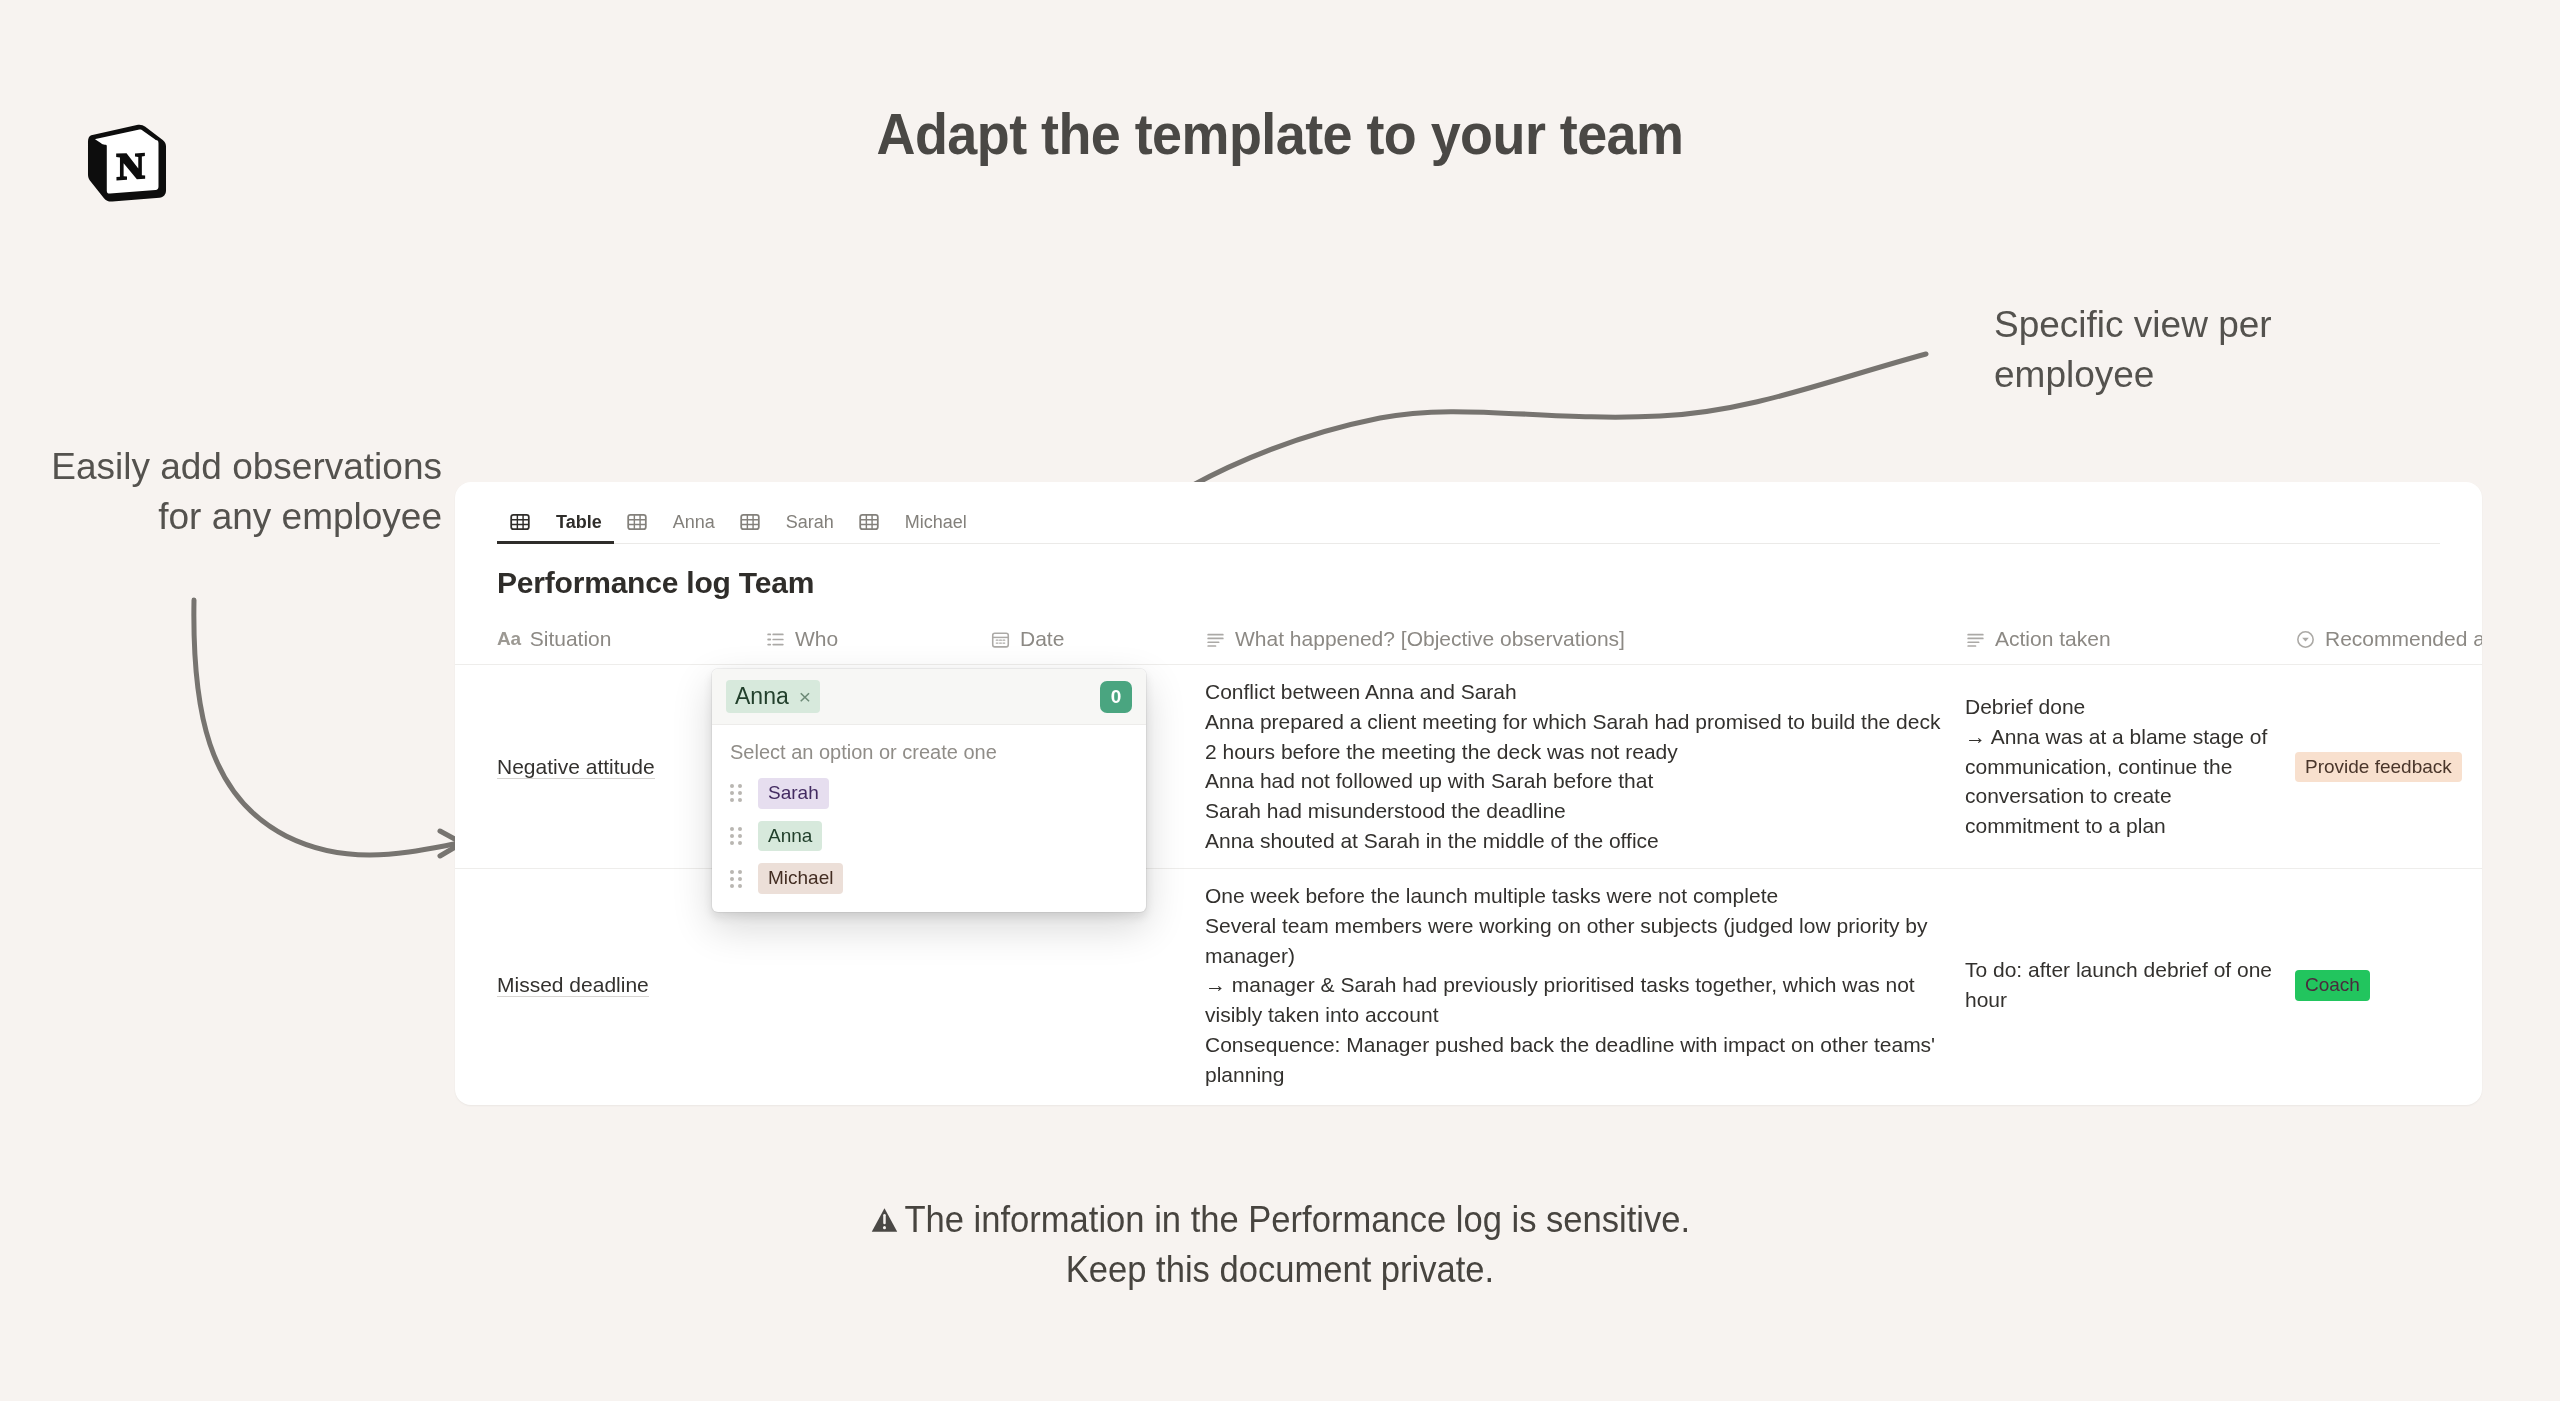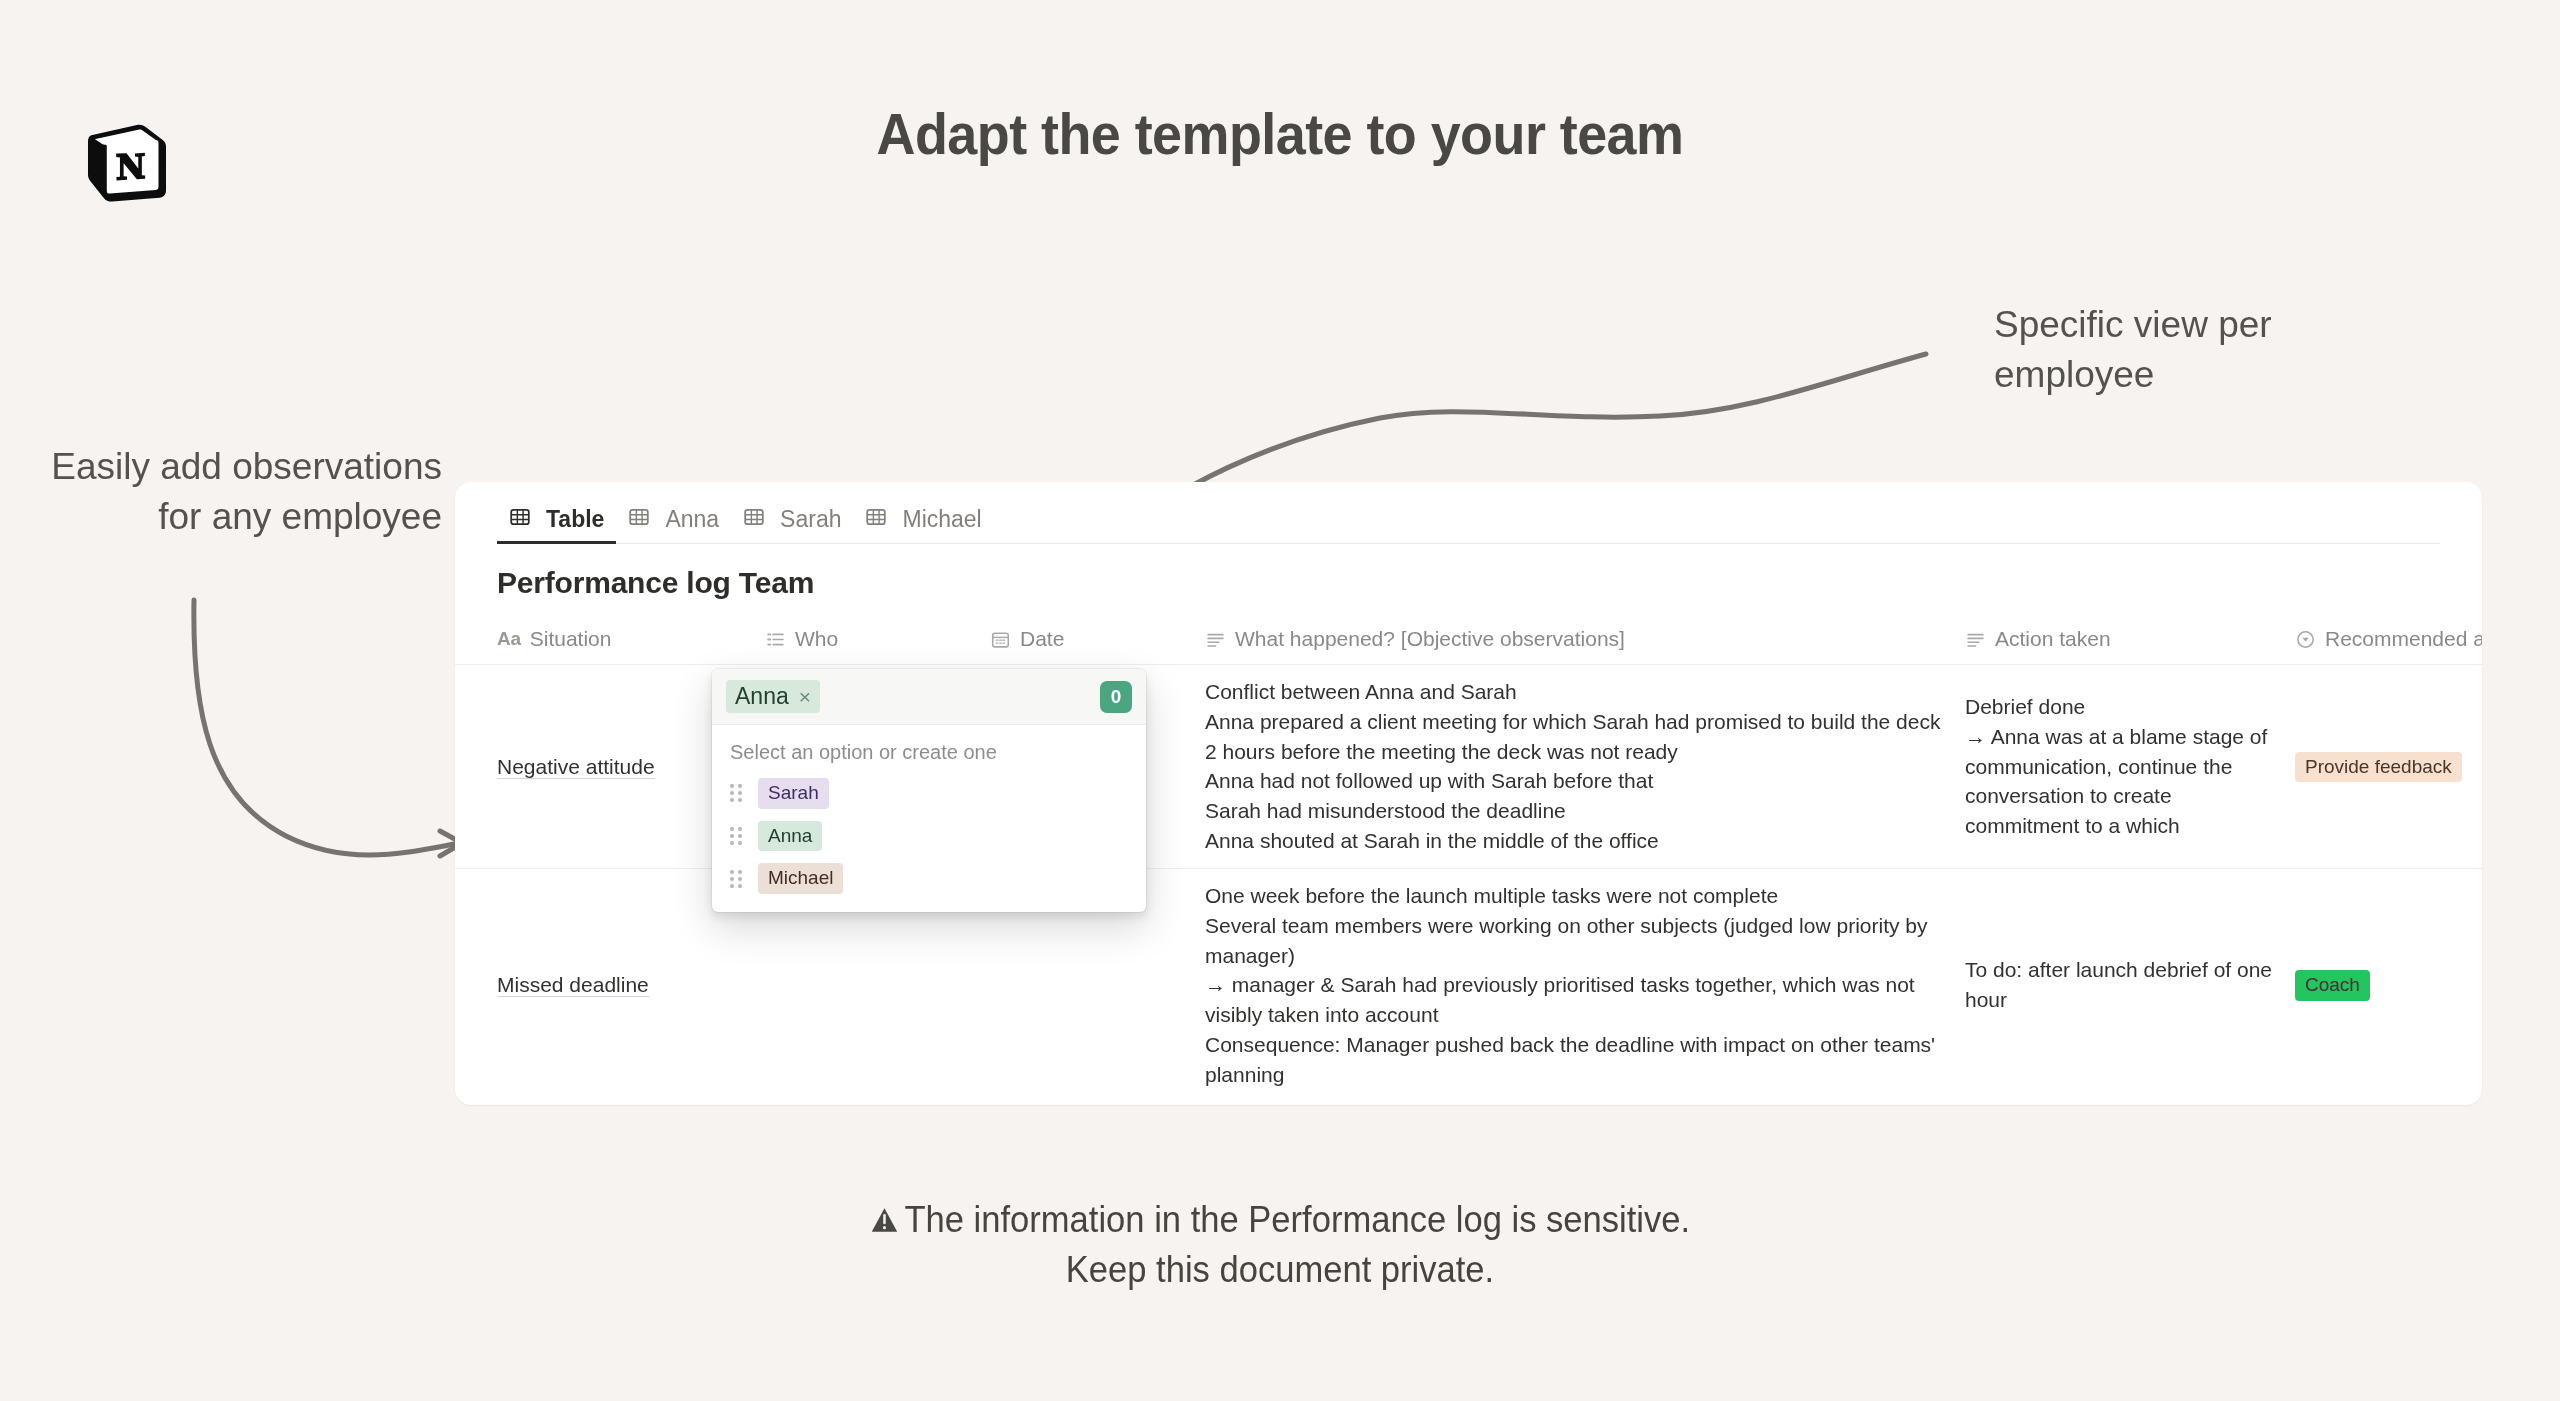--- a/index.html
+++ b/index.html
@@ -96,24 +96,24 @@
     content: "";
     position: absolute;
     left: 42px;
     right: 42px;
     bottom: 0;
     height: 1px;
     background: #ebeae8;
   }
   .tab {
     display: flex;
-    align-items: flex-start;
-    gap: 15px;
+    align-items: center;
+    gap: 25px;
     padding: 0 12px 11px 12px;
-    font-size: 23px;
+    font-size: 18px;
     color: #83807b;
     position: relative;
     cursor: pointer;
     white-space: nowrap;
   }
   .tab.active { color: #2f2d2a; font-weight: 700; }
   .tab.active::after {
     content: "";
     position: absolute;
     left: 0; right: 0; bottom: 0;
@@ -418,21 +418,21 @@
       </div>
       <div class="cell c-who"></div>
       <div class="cell c-date"></div>
       <div class="cell c-what" style="white-space:pre-line;">Conflict between Anna and Sarah
 Anna prepared a client meeting for which Sarah had promised to build the deck
 2 hours before the meeting the deck was not ready
 Anna had not followed up with Sarah before that
 Sarah had misunderstood the deadline
 Anna shouted at Sarah in the middle of the office</div>
       <div class="cell c-action" style="white-space:pre-line;">Debrief done
-→ Anna was at a blame stage of communication, continue the conversation to create commitment to a which</div>
+→ Anna was at a blame stage of communication, continue the conversation to create commitment to a plan</div>
       <div class="cell c-rec">
         <span class="tag tag-peach">Provide feedback</span>
       </div>
 
     </div>
 
     <div class="trow row-body2" style="border-bottom:none;">
       <div class="cell c-situation">
         <span class="sit-text">Missed deadline</span>
       </div>

